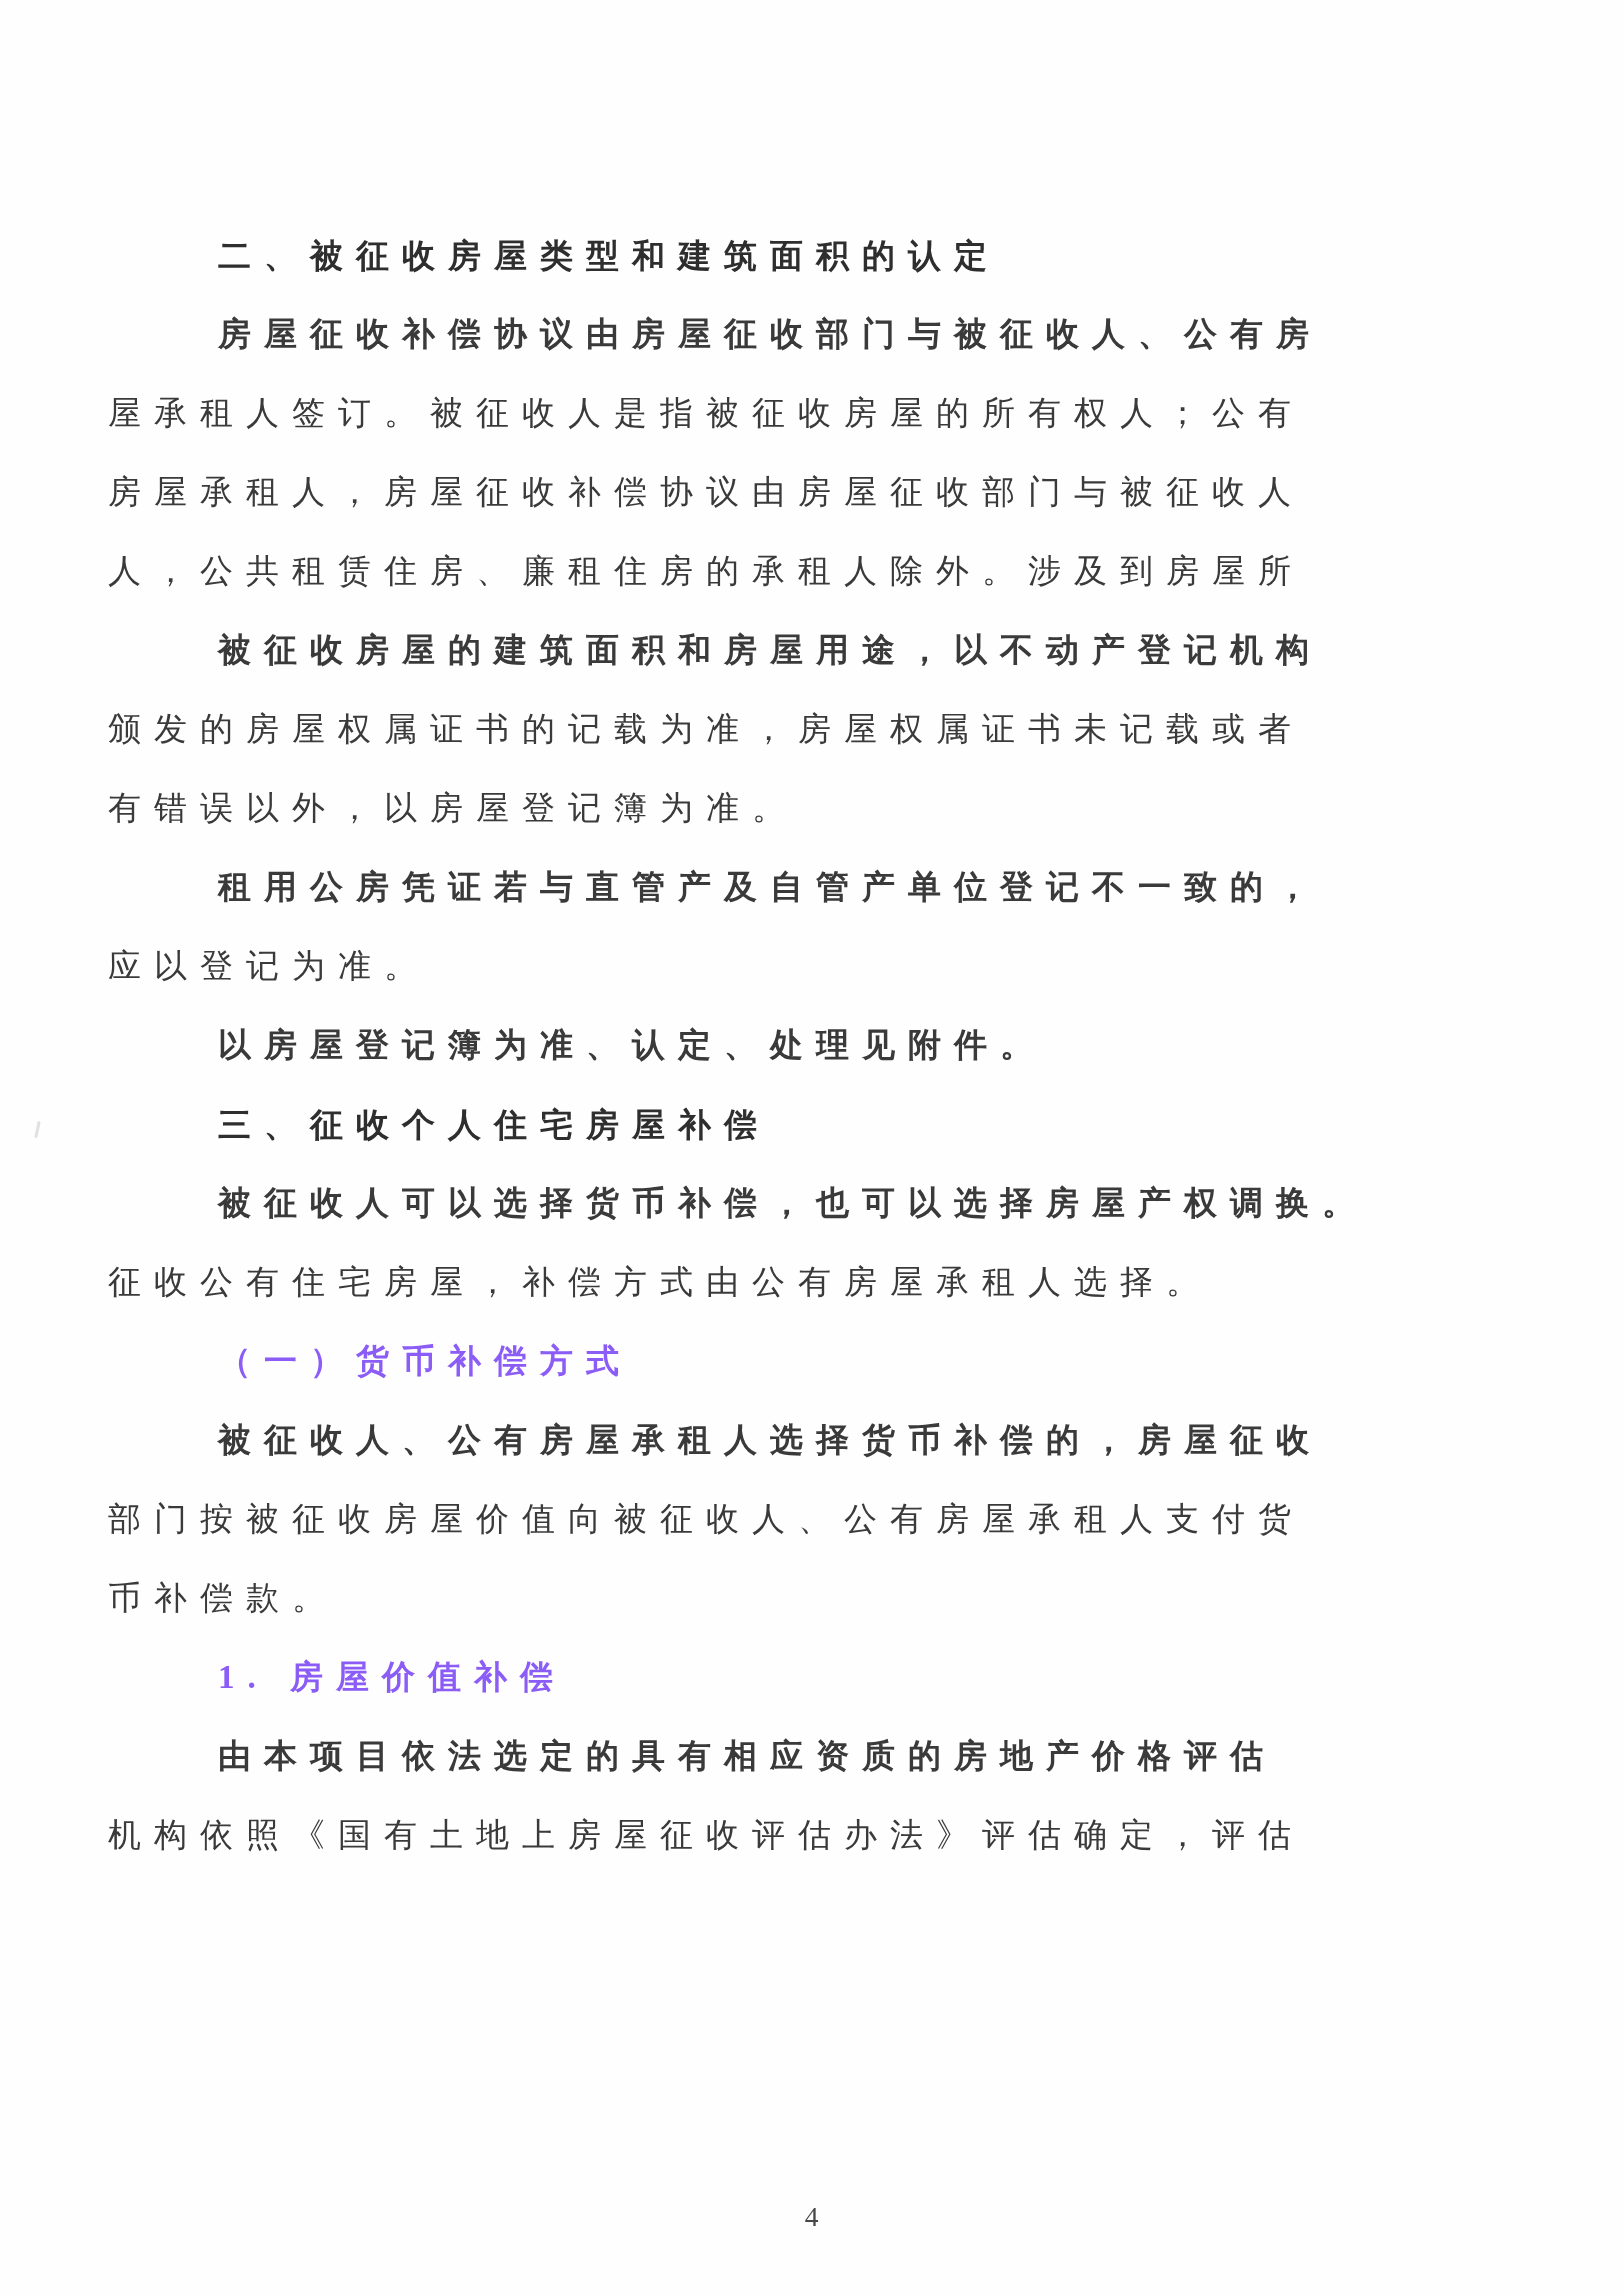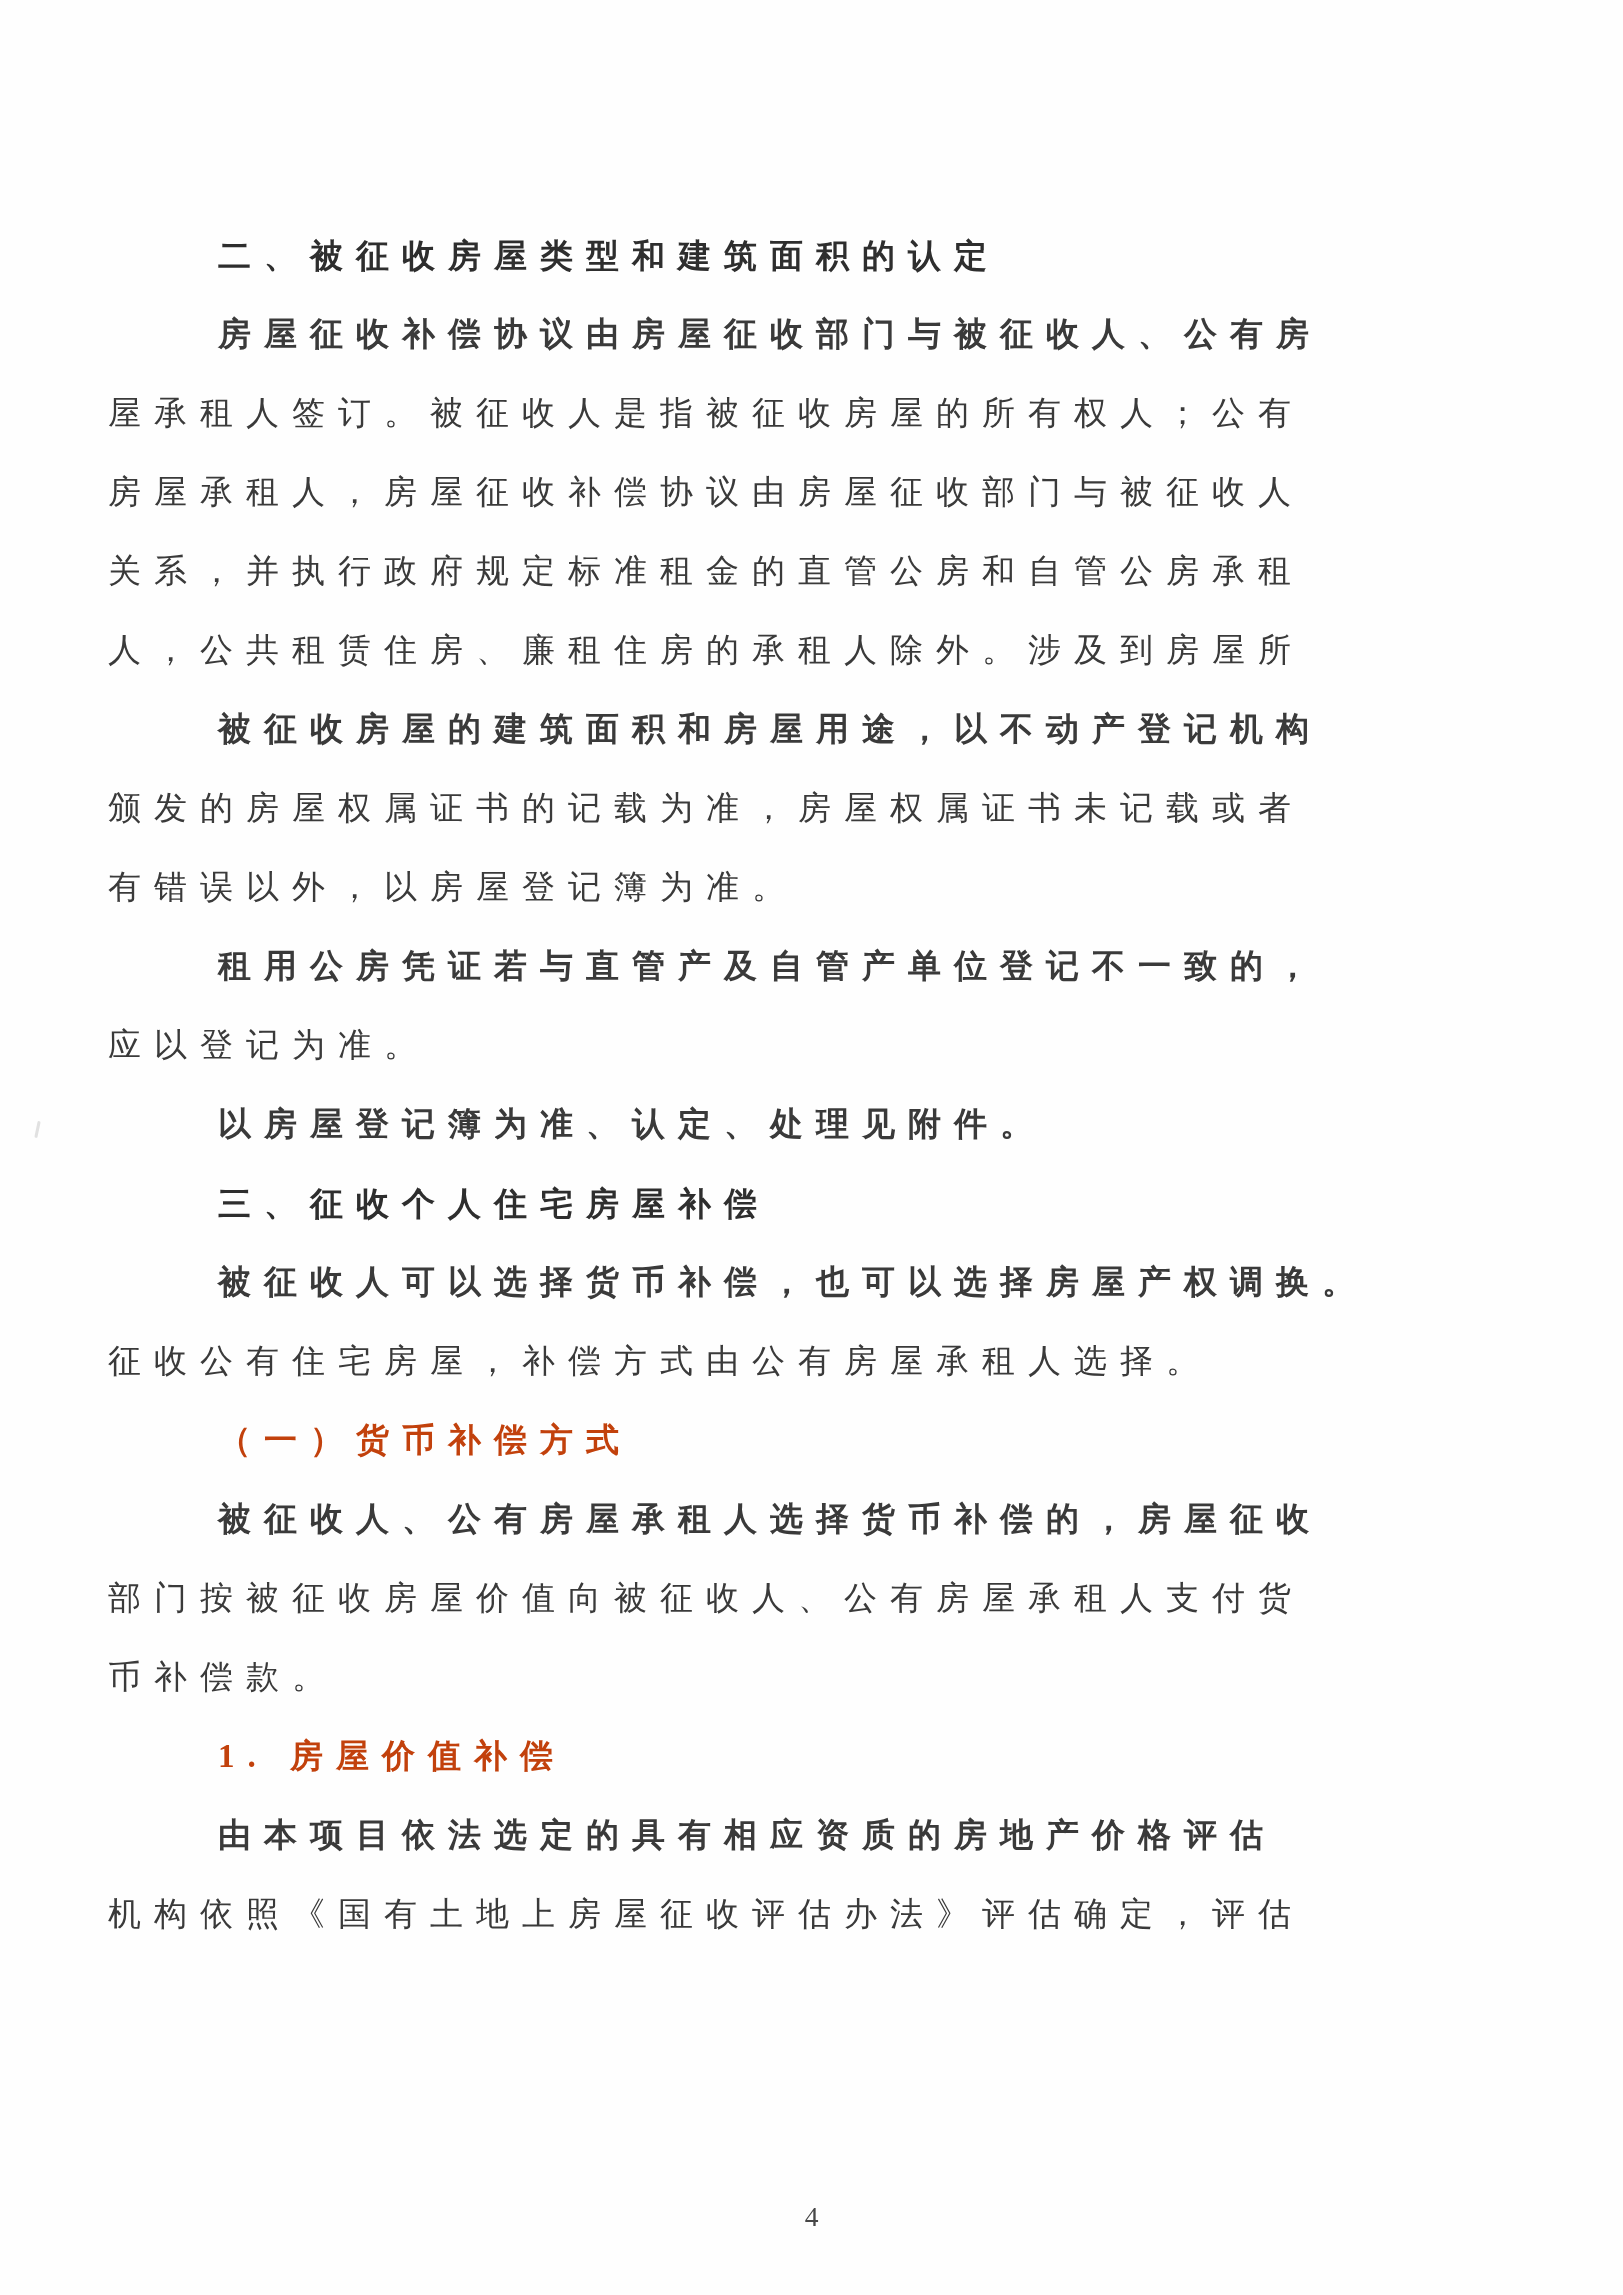--- a/index.html
+++ b/index.html
@@ -33,21 +33,21 @@
     padding-left: 110px;
     font-weight: bold;
   }
   .h-black {
     font-family: "Liberation Sans", "DejaVu Sans", sans-serif;
     font-weight: 700;
     color: #2e2e2e;
   }
   .h-bold {
     font-weight: 700;
-    color: #c2410c;
+    color: #8b5cf6;
   }
   .page-number {
     position: absolute;
     left: 0;
     right: 0;
     top: 2201px;
     text-align: center;
     font-size: 27.5px;
     letter-spacing: 0;
     color: #474747;
@@ -70,21 +70,20 @@
 
 <div class="page">
 
   <div class="content">
 
     <div class="line h-black indent">二、被征收房屋类型和建筑面积的认定</div>
 
     <div class="line indent">房屋征收补偿协议由房屋征收部门与被征收人、公有房</div>
     <div class="line">屋承租人签订。被征收人是指被征收房屋的所有权人；公有</div>
     <div class="line">房屋承租人，房屋征收补偿协议由房屋征收部门与被征收人</div>
-    <div class="line">关系，并执行政府规定标准租金的直管公房和自管公房承租</div>
     <div class="line">人，公共租赁住房、廉租住房的承租人除外。涉及到房屋所</div>
 
     <div class="line indent">被征收房屋的建筑面积和房屋用途，以不动产登记机构</div>
     <div class="line">颁发的房屋权属证书的记载为准，房屋权属证书未记载或者</div>
     <div class="line">有错误以外，以房屋登记簿为准。</div>
 
     <div class="line indent">租用公房凭证若与直管产及自管产单位登记不一致的，</div>
     <div class="line">应以登记为准。</div>
 
     <div class="line indent">以房屋登记簿为准、认定、处理见附件。</div>

